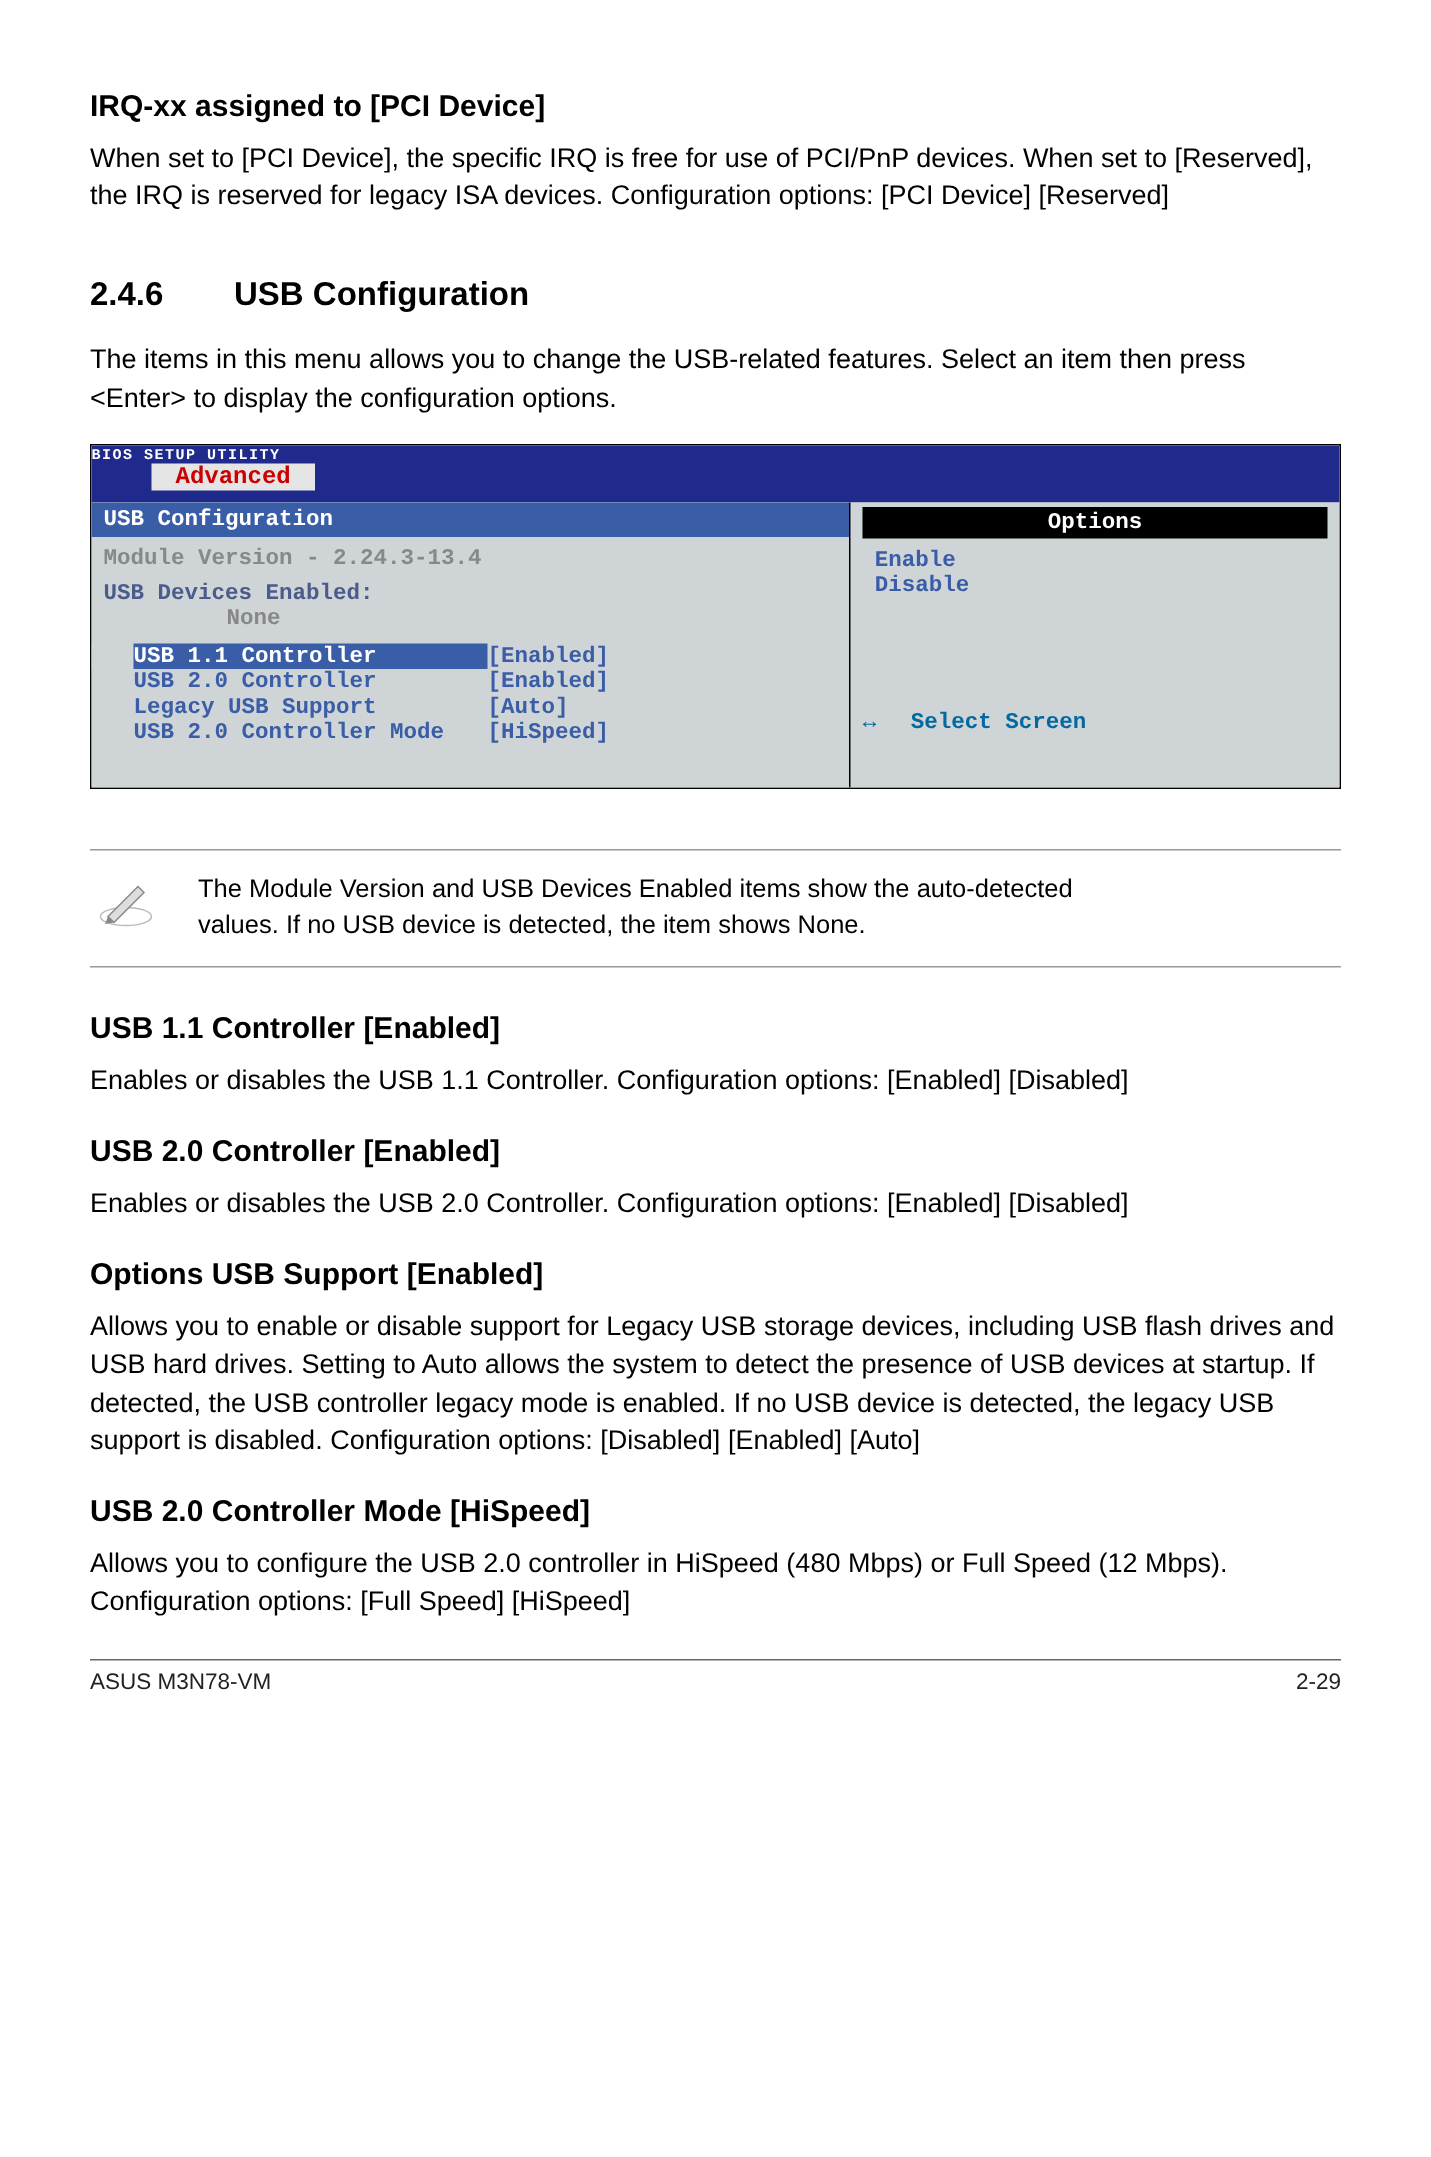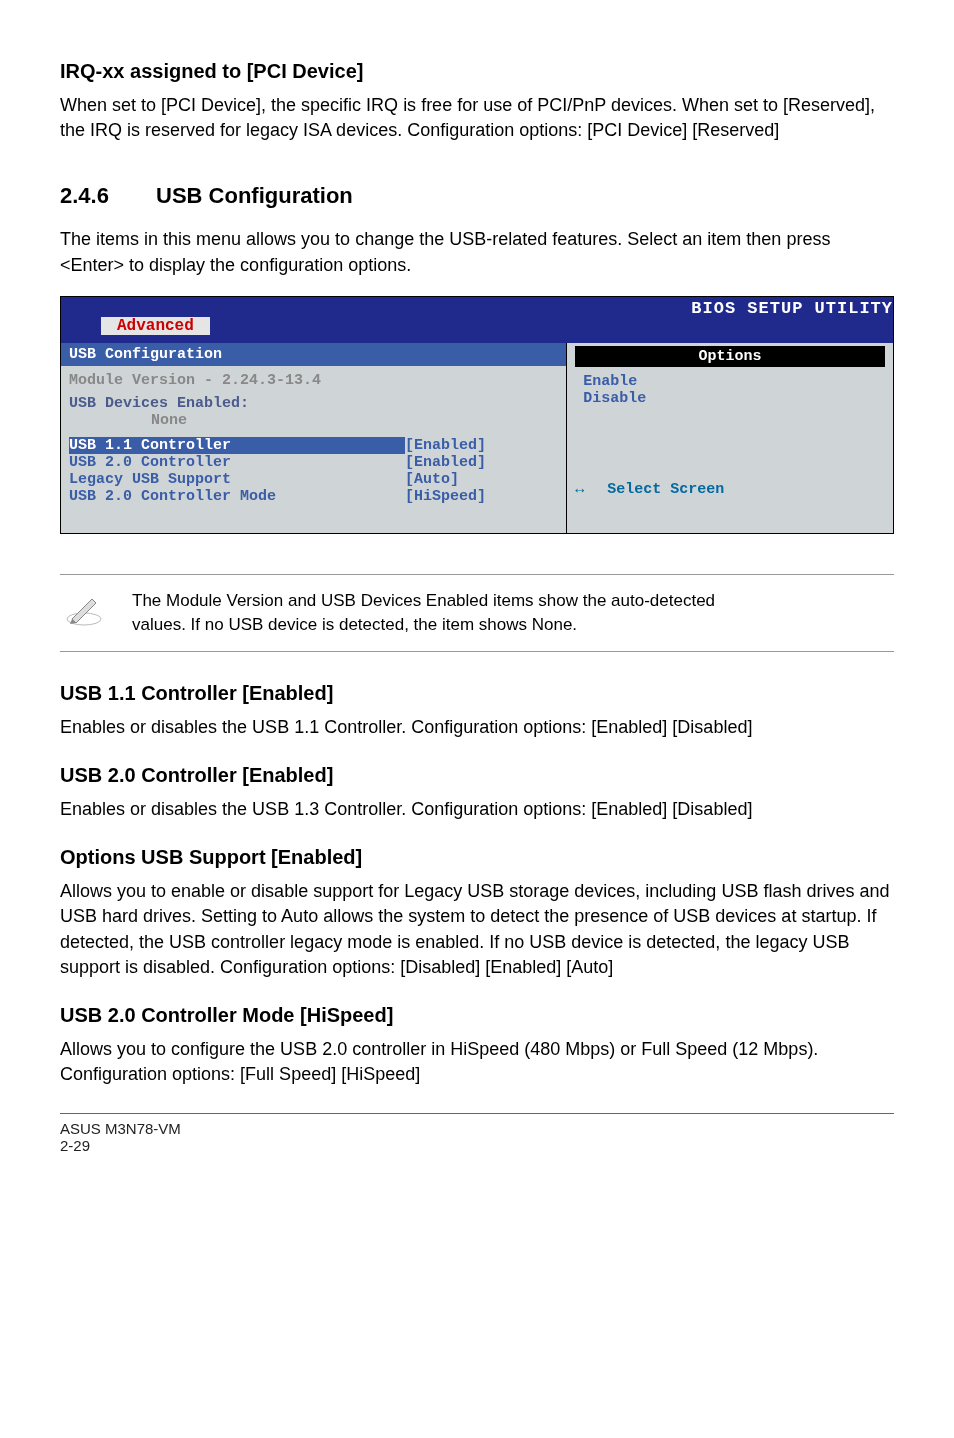--- a/index.html
+++ b/index.html
@@ -37,23 +37,23 @@
     font-size: 15px;
     font-weight: bold;
     overflow: hidden;
   }
   .bios-header {
     background: #1f2a8c;
     color: #fff;
     padding: 2px 0 0 0;
   }
   .bios-title-row {
-    text-align: right;
+    text-align: left;
     letter-spacing: 1px;
-    font-size: 17px;
+    font-size: 10px;
     color: #fff;
   }
   .bios-tabs {
     padding: 0 0 8px 40px;
     margin-top: -1px;
   }
   .bios-tab {
     display: inline-block;
     background: #e5e5e5;
     color: #c00;
@@ -93,21 +93,21 @@
     color: #888;
     padding: 0 8px 8px 90px;
   }
   .bios-setting-row {
     display: flex;
     padding: 0 8px;
     color: #3a5da8;
   }
   .bios-setting-row.hl { background: #cfd4d6; color: #fff; }
   .bios-setting-row.hl .k { color: #fff; background:#3a5da8; }
-  .bios-setting-row .k { width: 336px; }
+  .bios-setting-row .k { width: 236px; margin-left: 20px; }
   .bios-setting-row.hl .v { color:#3a5da8; }
   .bios-right-options {
     padding: 6px 8px;
   }
   .bios-options-title {
     background: #000;
     color: #fff;
     display: block;
     text-align: center;
     padding: 2px 12px;
@@ -146,21 +146,20 @@
   }
   .section-block { margin-top: 24px; }
   .footer {
     border-top: 1px solid #666;
     margin-top: 26px;
     padding-top: 6px;
     display: flex;
     justify-content: space-between;
     font-size: 15px;
     color: #222;
-    flex-direction: column;
   }
 </style>
 </head>
 <body>
 
 <div class="page">
 
   <h3 class="h-setting">IRQ-xx assigned to [PCI Device]</h3>
   <p class="body-text">When set to [PCI Device], the specific IRQ is free for use of PCI/PnP devices. When set to [Reserved], the IRQ is reserved for legacy ISA devices. Configuration options: [PCI Device] [Reserved]</p>
 
@@ -227,21 +226,21 @@
     <div class="note-text">The Module Version and USB Devices Enabled items show the auto-detected values. If no USB device is detected, the item shows None.</div>
   </div>
 
   <div class="section-block">
     <h3 class="h-setting">USB 1.1 Controller [Enabled]</h3>
     <p class="body-text">Enables or disables the USB 1.1 Controller. Configuration options: [Enabled] [Disabled]</p>
   </div>
 
   <div class="section-block">
     <h3 class="h-setting">USB 2.0 Controller [Enabled]</h3>
-    <p class="body-text">Enables or disables the USB 1.3 Controller. Configuration options:  [Enabled] [Disabled]</p>
+    <p class="body-text">Enables or disables the USB 2.0 Controller. Configuration options:  [Enabled] [Disabled]</p>
   </div>
 
   <div class="section-block">
     <h3 class="h-setting">Options USB Support [Enabled]</h3>
     <p class="body-text">Allows you to enable or disable support for Legacy USB storage devices, including USB flash drives and USB hard drives. Setting to Auto allows the system to detect the presence of USB devices at startup. If detected, the USB controller legacy mode is enabled. If no USB device is detected, the legacy USB support is disabled. Configuration options: [Disabled] [Enabled] [Auto]</p>
   </div>
 
   <div class="section-block">
     <h3 class="h-setting">USB 2.0 Controller Mode [HiSpeed]</h3>
     <p class="body-text">Allows you to configure the USB 2.0 controller in HiSpeed (480 Mbps) or Full Speed (12 Mbps). Configuration options: [Full Speed] [HiSpeed]</p>

